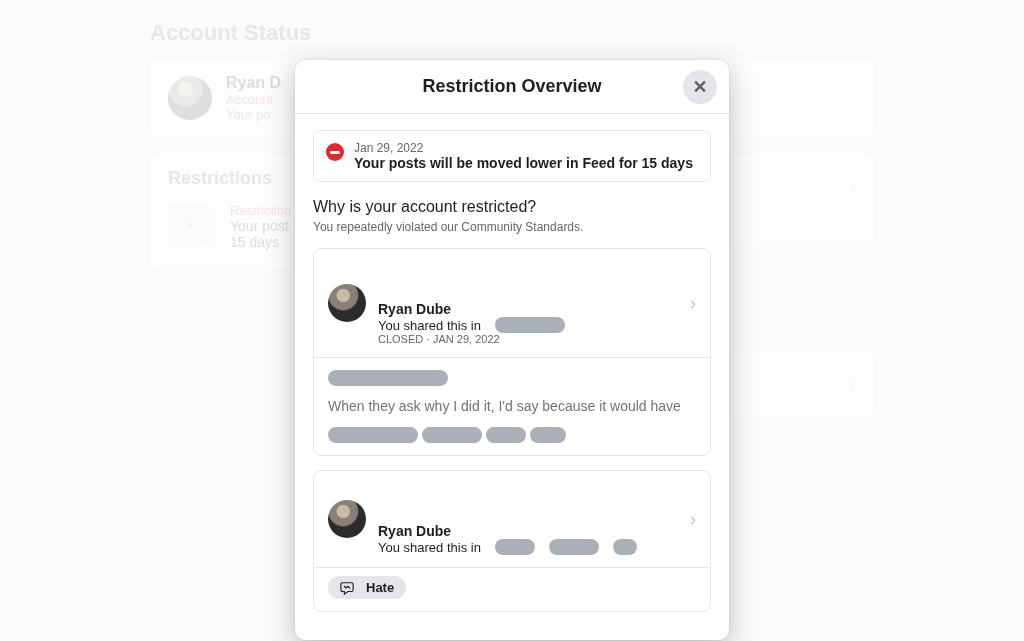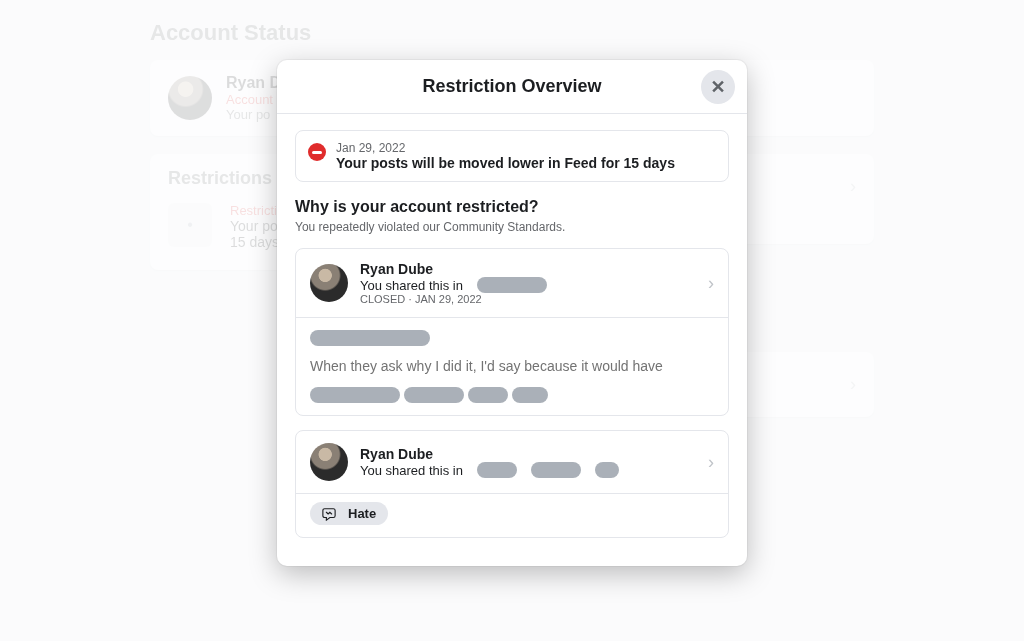--- a/index.html
+++ b/index.html
@@ -84,21 +84,21 @@
     .overlay {
       position: absolute;
       top:0; left:0; right:0; bottom:0;
       background: rgba(255,255,255,0.7);
     }
     .modal {
       position: absolute;
       top: 60px;
       left: 50%;
       transform: translateX(-50%);
-      width: 470px;
+      width: 434px;
       background: #fff;
       border-radius: 10px;
       box-shadow: 0 8px 28px rgba(0,0,0,0.25), 0 0 0 1px rgba(0,0,0,0.04);
       padding-bottom: 8px;
     }
     .modal-header {
       display:flex;
       align-items:center;
       justify-content:center;
       position: relative;
@@ -147,21 +147,21 @@
       position:absolute;
       left: 4px; top: 8px;
       width: 10px; height: 3px;
       background: #fff;
       border-radius: 2px;
     }
     .notice-date { font-size: 12px; color:#65676b; }
     .notice-text { font-size: 14px; font-weight: 700; color:#1c1e21; }
     .why-h {
       font-size: 16px;
-      font-weight: 700;
+      font-weight: 400;
       color:#1c1e21;
       margin-bottom: 4px;
     }
     .why-p {
       font-size: 12px;
       color:#65676b;
       margin-bottom: 14px;
     }
     .violation {
       border: 1px solid #e4e6eb;
@@ -171,21 +171,21 @@
     .v-head {
       display:flex;
       padding: 12px 14px;
       gap: 12px;
       align-items:center;
       border-bottom: 1px solid #e4e6eb;
       cursor: pointer;
     }
     .v-head .avatar { width: 38px; height: 38px; }
     .v-meta { flex:1; }
-    .v-name { font-weight: 600; font-size: 14px; color:#1c1e21;}
+    .v-name { font-weight: 600; font-size: 14px; color:#1c1e21;margin-top:40px;}
     .v-sub { font-size: 13px; color:#1c1e21; display:flex; align-items:center; gap:14px; flex-wrap:wrap;}
     .v-status { font-size: 11px; color:#65676b; text-transform:uppercase; }
     .v-body {
       padding: 12px 14px;
       font-size: 14px;
       color:#737373;
       line-height: 1.5;
       display:flex;
       flex-wrap:wrap;
       align-items:center;

